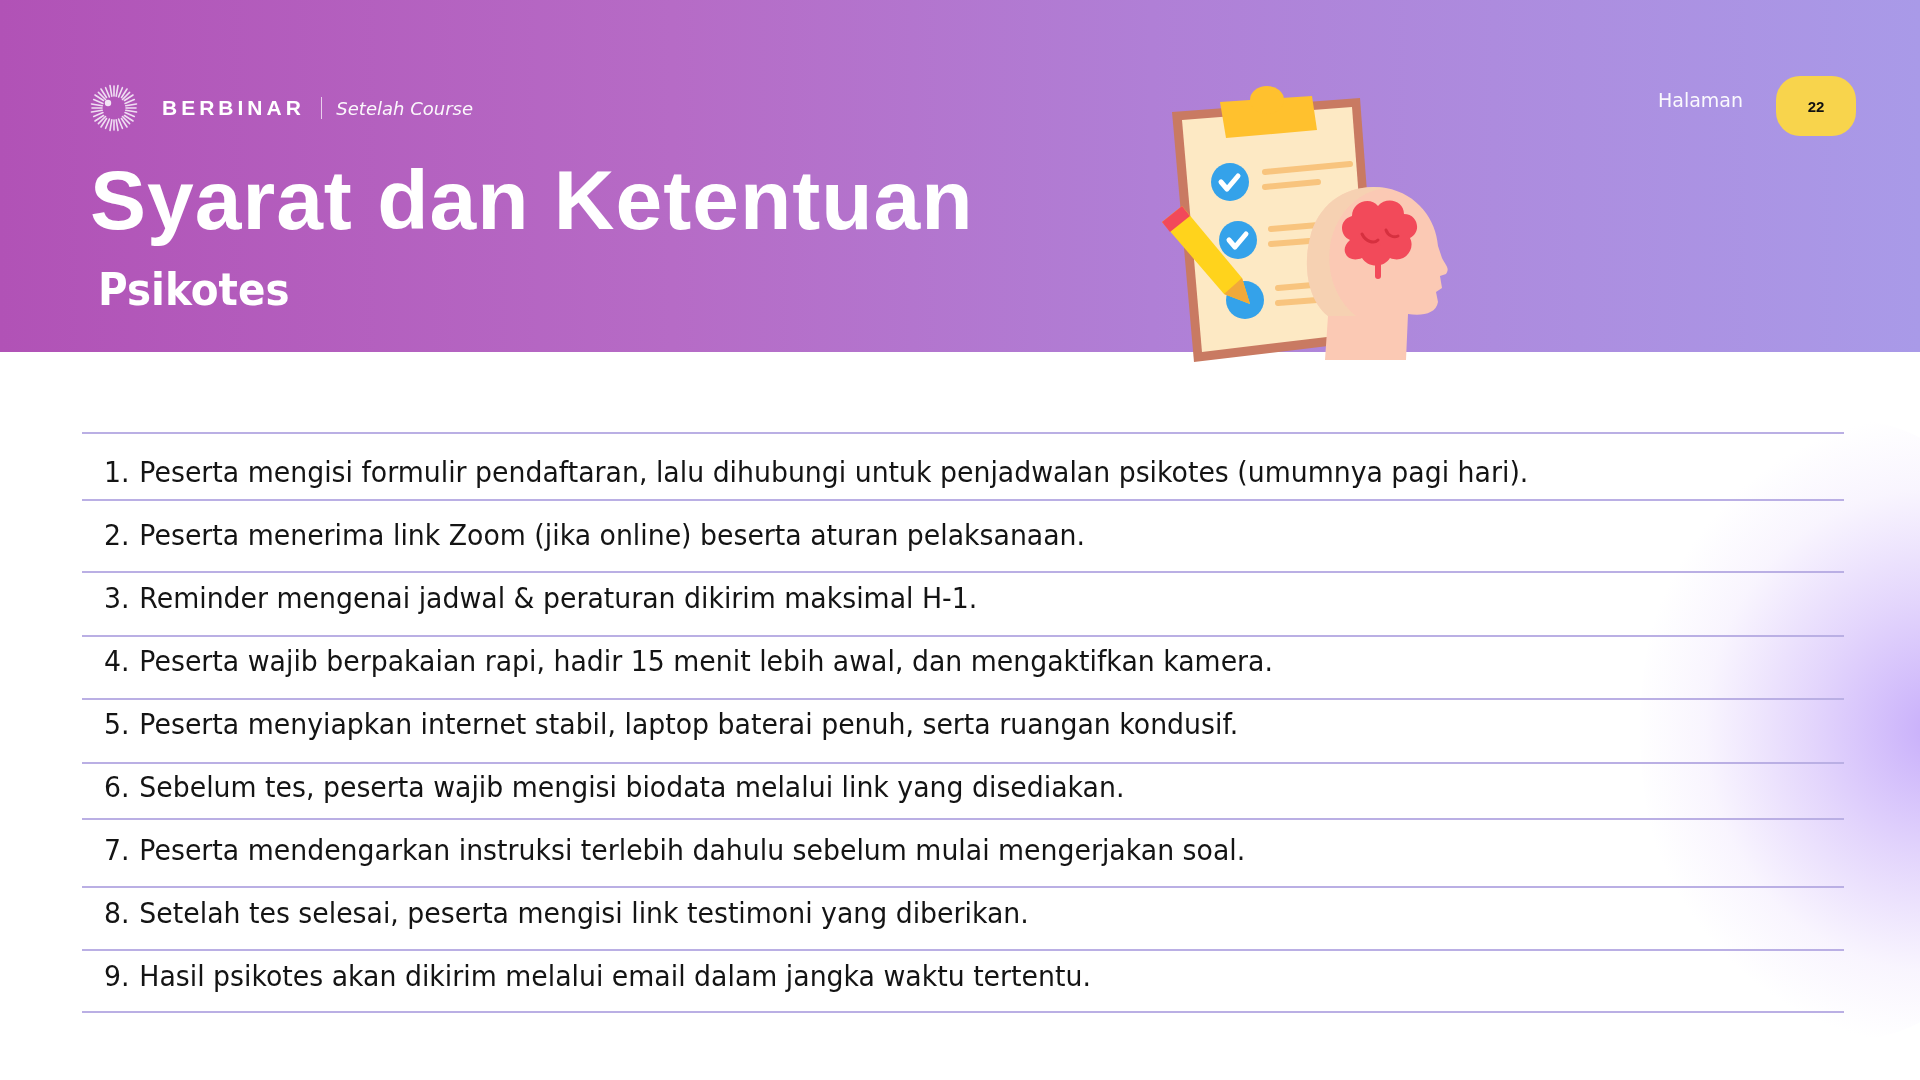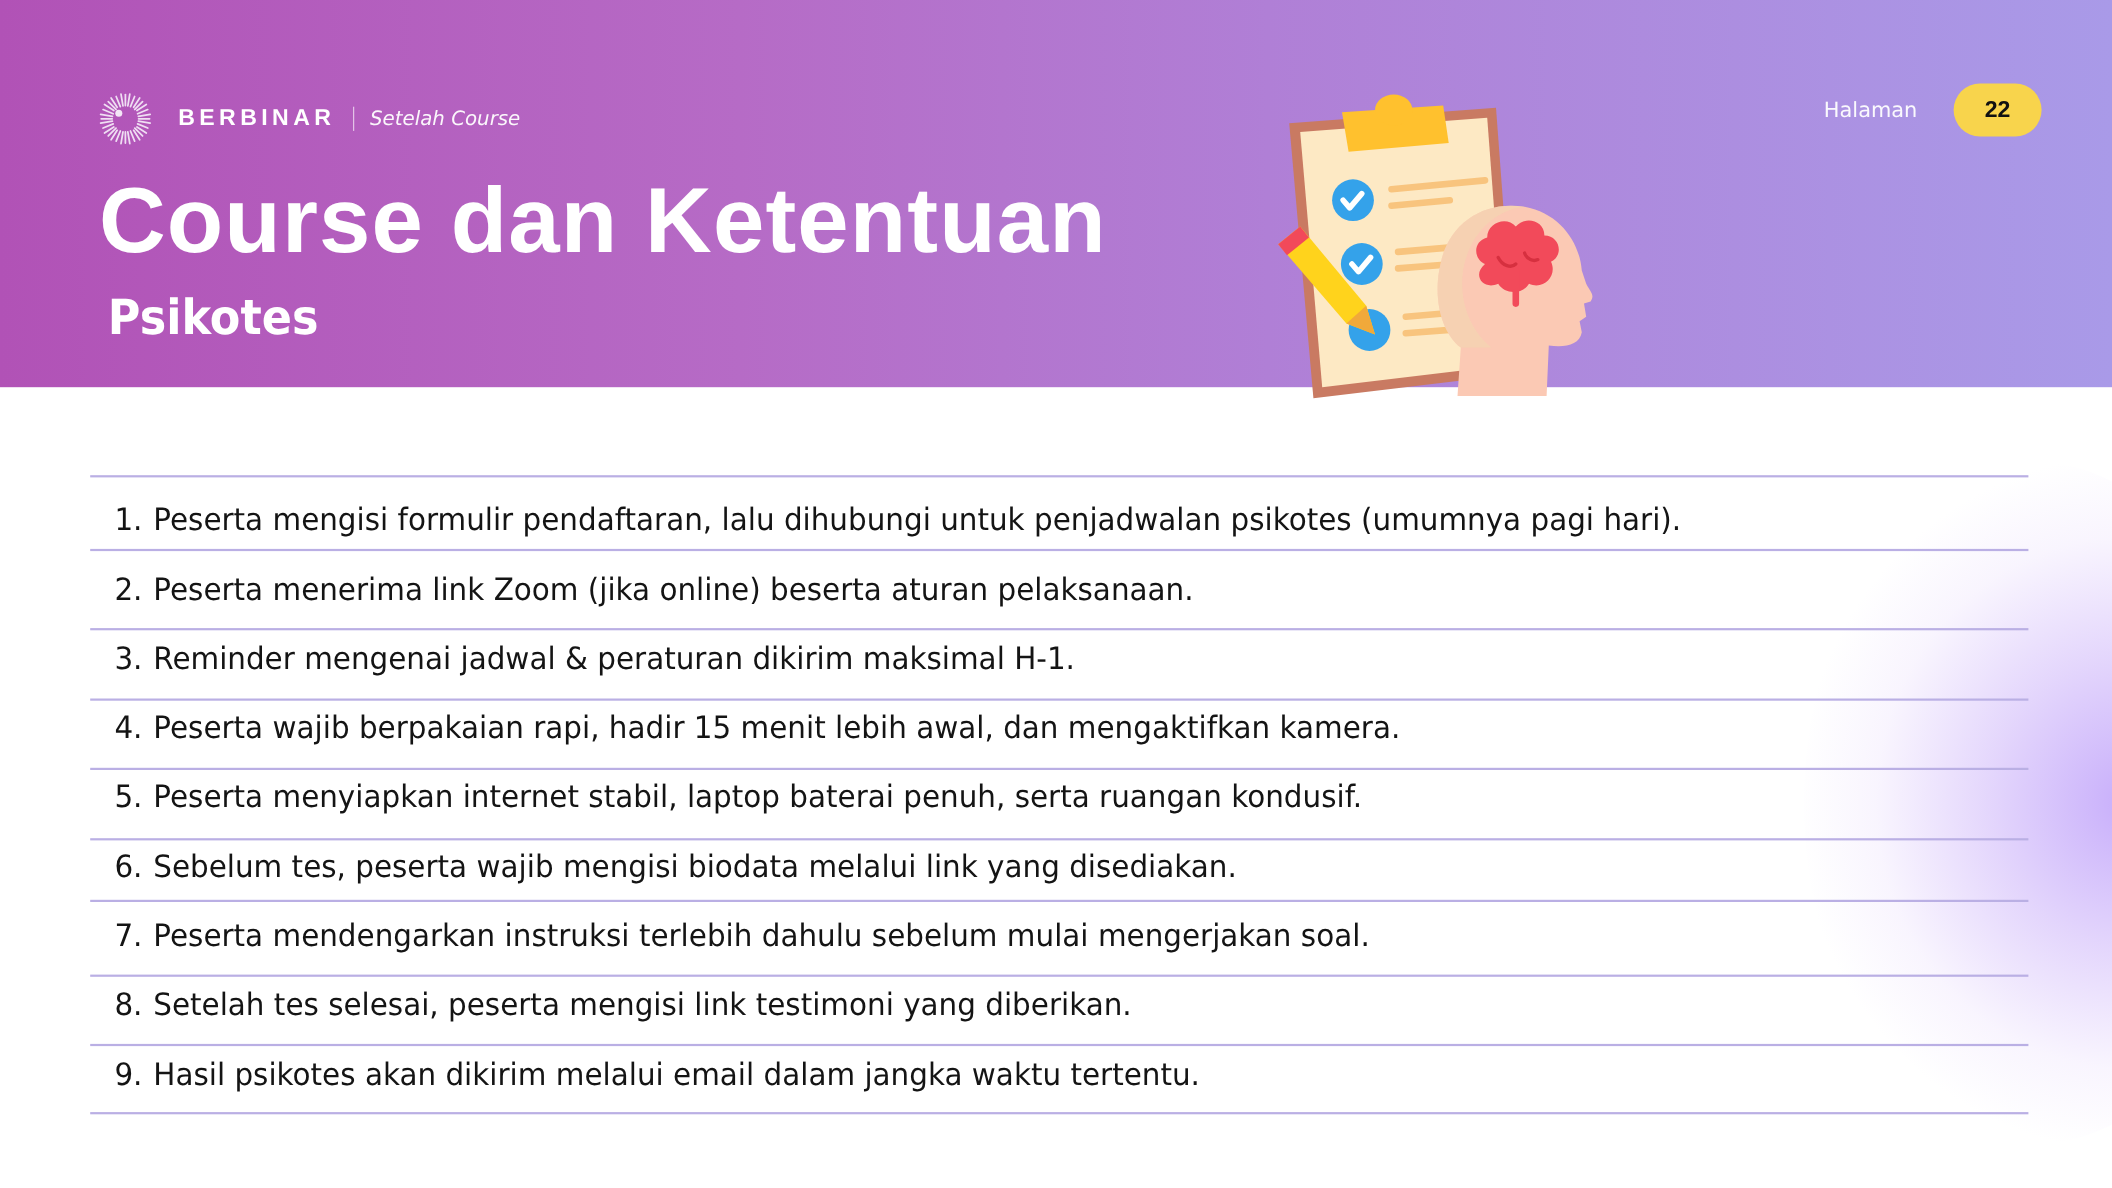--- a/index.html
+++ b/index.html
@@ -25,23 +25,23 @@
     line-height:100px; white-space:nowrap;
   }
   .subtitle {
     position:absolute; left:98px; top:262px; color:#ffffff;
     font-family:"DejaVu Sans", sans-serif; font-weight:700; font-size:44px; line-height:56px;
     transform:scaleX(0.92); transform-origin:left center;
   }
 
   .page-label { position:absolute; left:1658px; top:86px; color:#ffffff; font-family:"DejaVu Sans", sans-serif; font-size:19px; line-height:28px; opacity:0.95; }
   .page-badge {
-    position:absolute; left:1776px; top:76px; width:80px; height:48px; border-radius:24px;
+    position:absolute; left:1776px; top:76px; width:80px; height:60px; border-radius:24px;
     background:#F8D44C; color:#111; font-family:"Liberation Sans", sans-serif; font-weight:700;
-    font-size:21px; display:flex; align-items:center; justify-content:center;
+    font-size:15px; display:flex; align-items:center; justify-content:center;
   }
 
   .illustration { position:absolute; left:1150px; top:70px; width:330px; height:300px; }
 
   .glow {
     position:absolute; right:-140px; top:420px; width:420px; height:620px; border-radius:50%;
     background: radial-gradient(ellipse at 70% 50%, rgba(190,160,250,0.85) 0%, rgba(205,180,250,0.55) 30%, rgba(230,215,252,0.25) 55%, rgba(255,255,255,0) 72%);
   }
 
   .rules { position:absolute; left:0; top:0; width:1920px; height:1080px; }
@@ -93,21 +93,21 @@
         <line x1="46.5" y1="20" x2="35.8" y2="21.8"></line>
           <line x1="46.5" y1="28" x2="35.8" y2="26.2"></line>
       </g>
       <circle cx="18" cy="19" r="3.2" fill="#F3E6F6"></circle>
     </svg>
     <span class="brand-name">BERBINAR</span>
     <span class="brand-sep"></span>
     <span class="brand-sub">Setelah Course</span>
   </div>
 
-  <div class="title">Course dan Ketentuan</div>
+  <div class="title">Syarat dan Ketentuan</div>
   <div class="subtitle">Psikotes</div>
 
   <div class="page-label">Halaman</div>
   <div class="page-badge">
     <span>22</span>
   </div>
 </div>
 
 <svg class="illustration" viewBox="0 0 330 300">
   <g>

